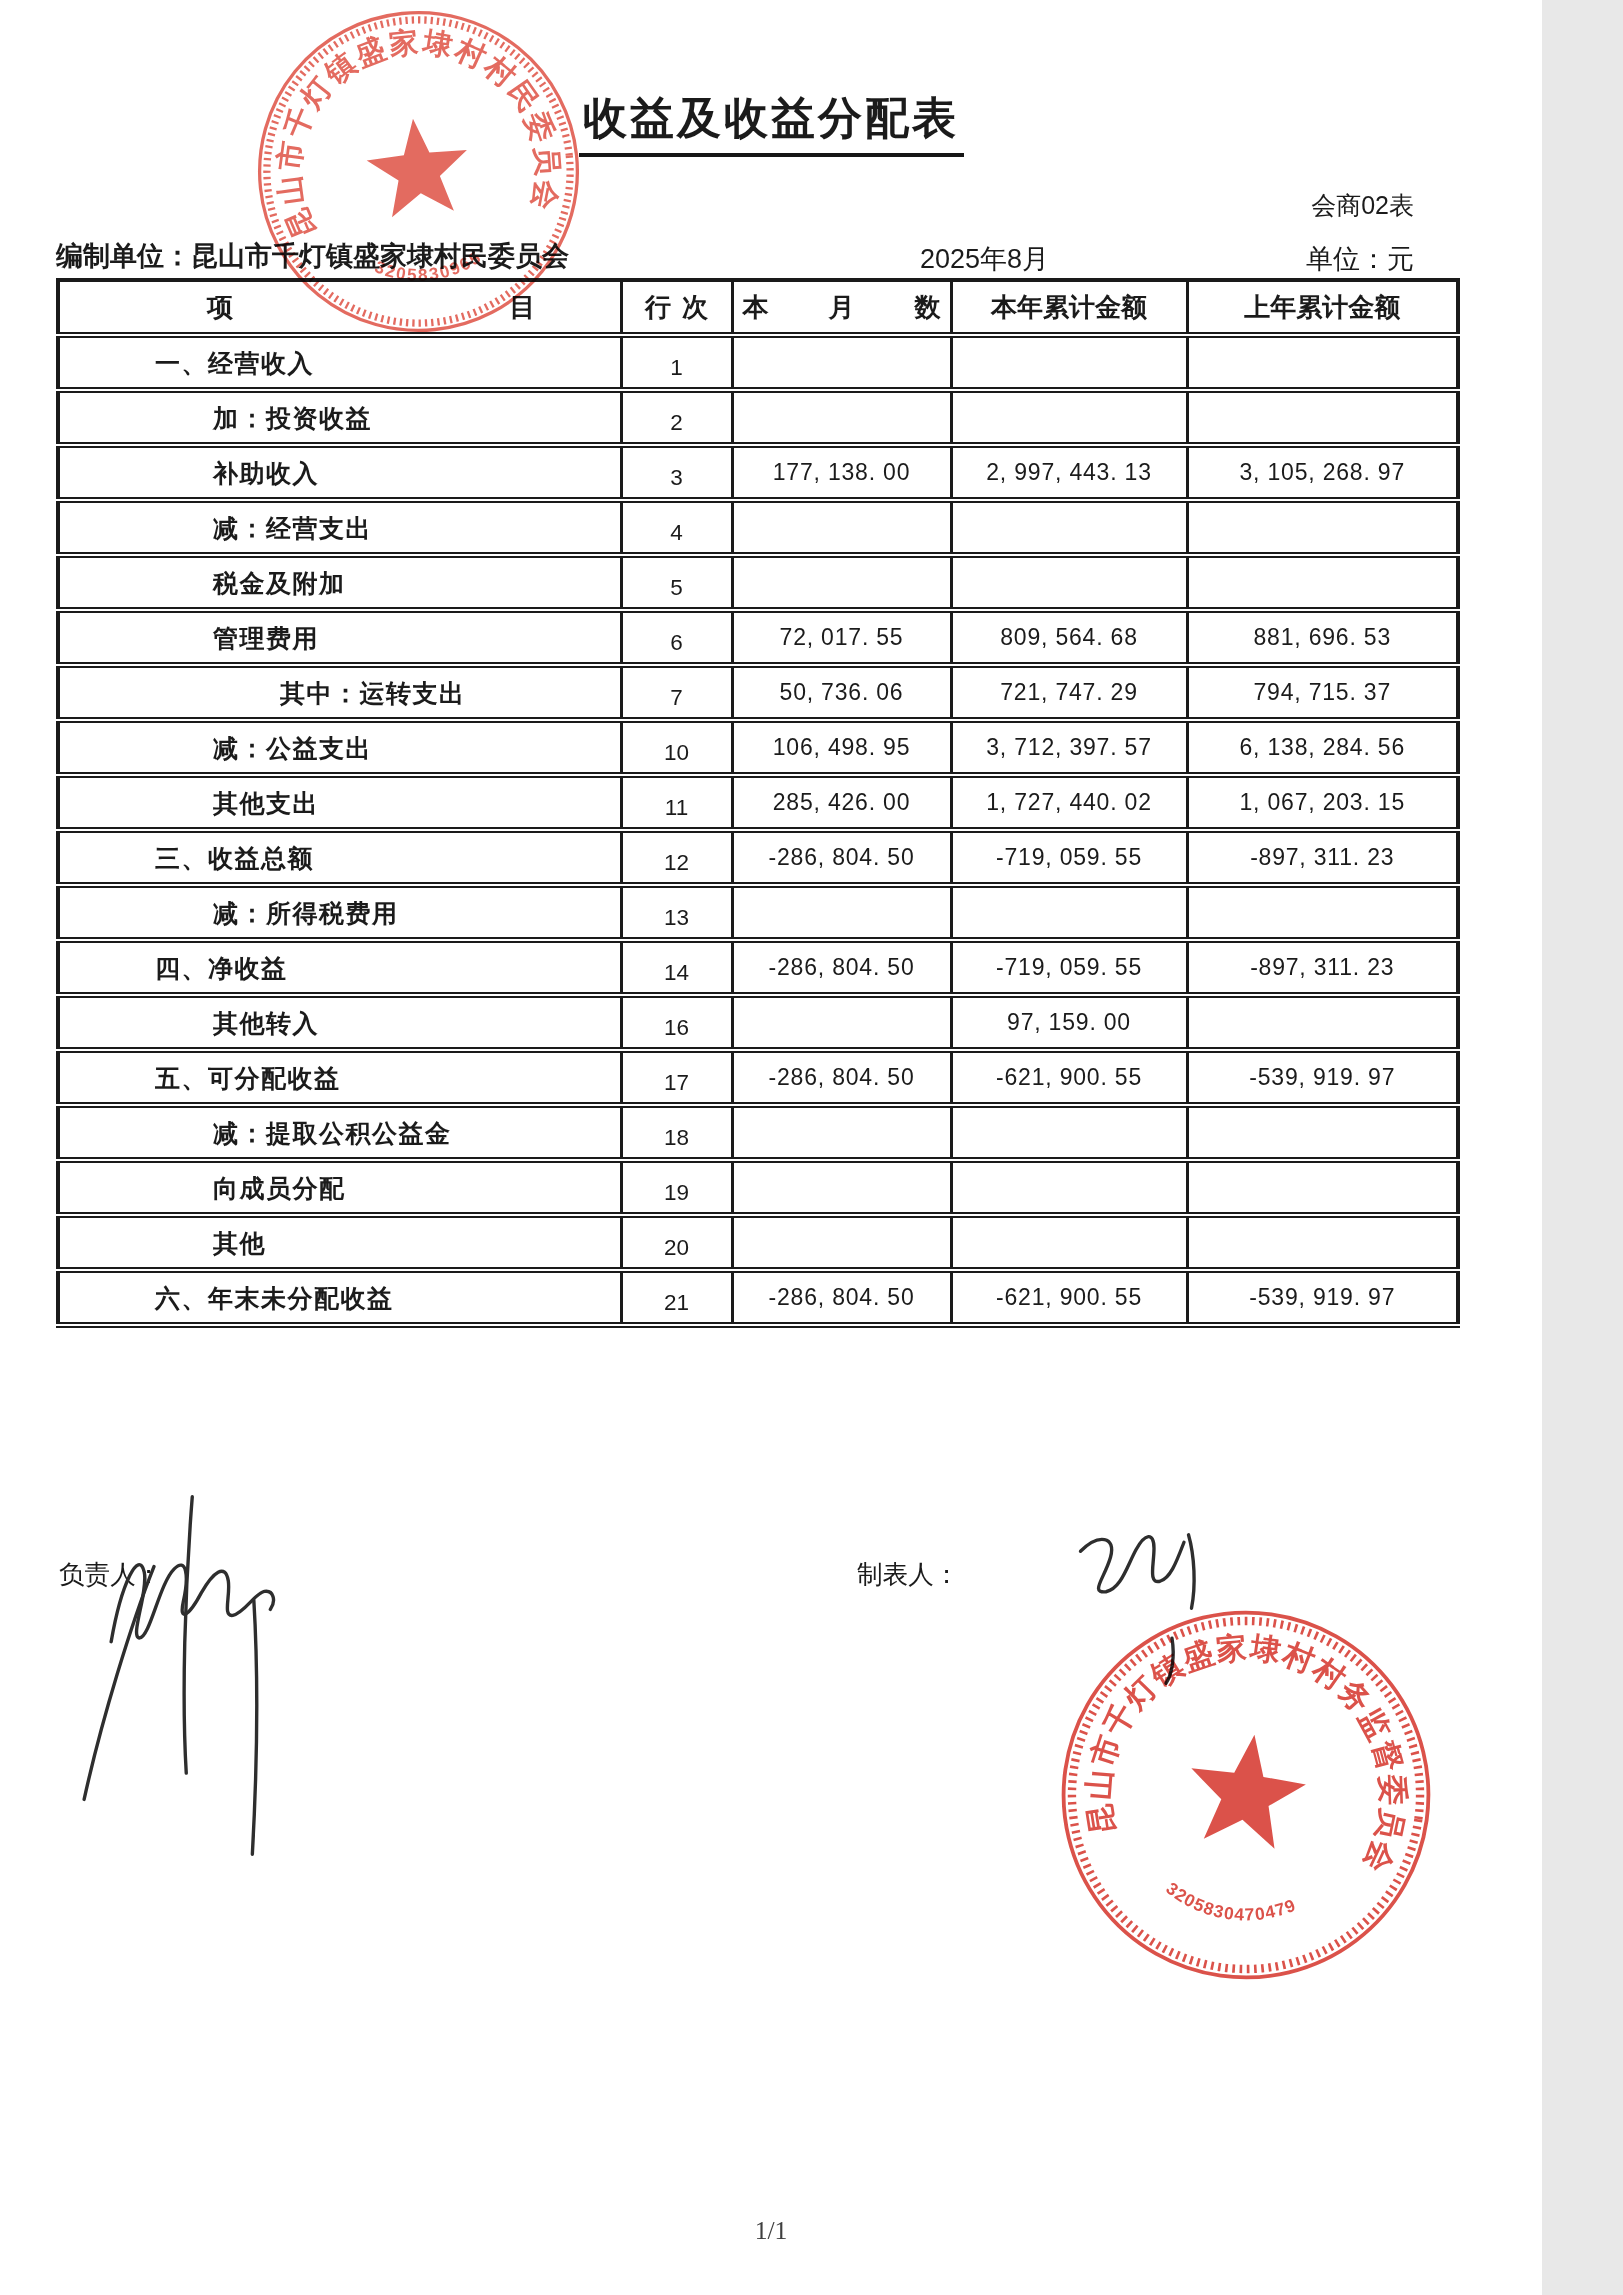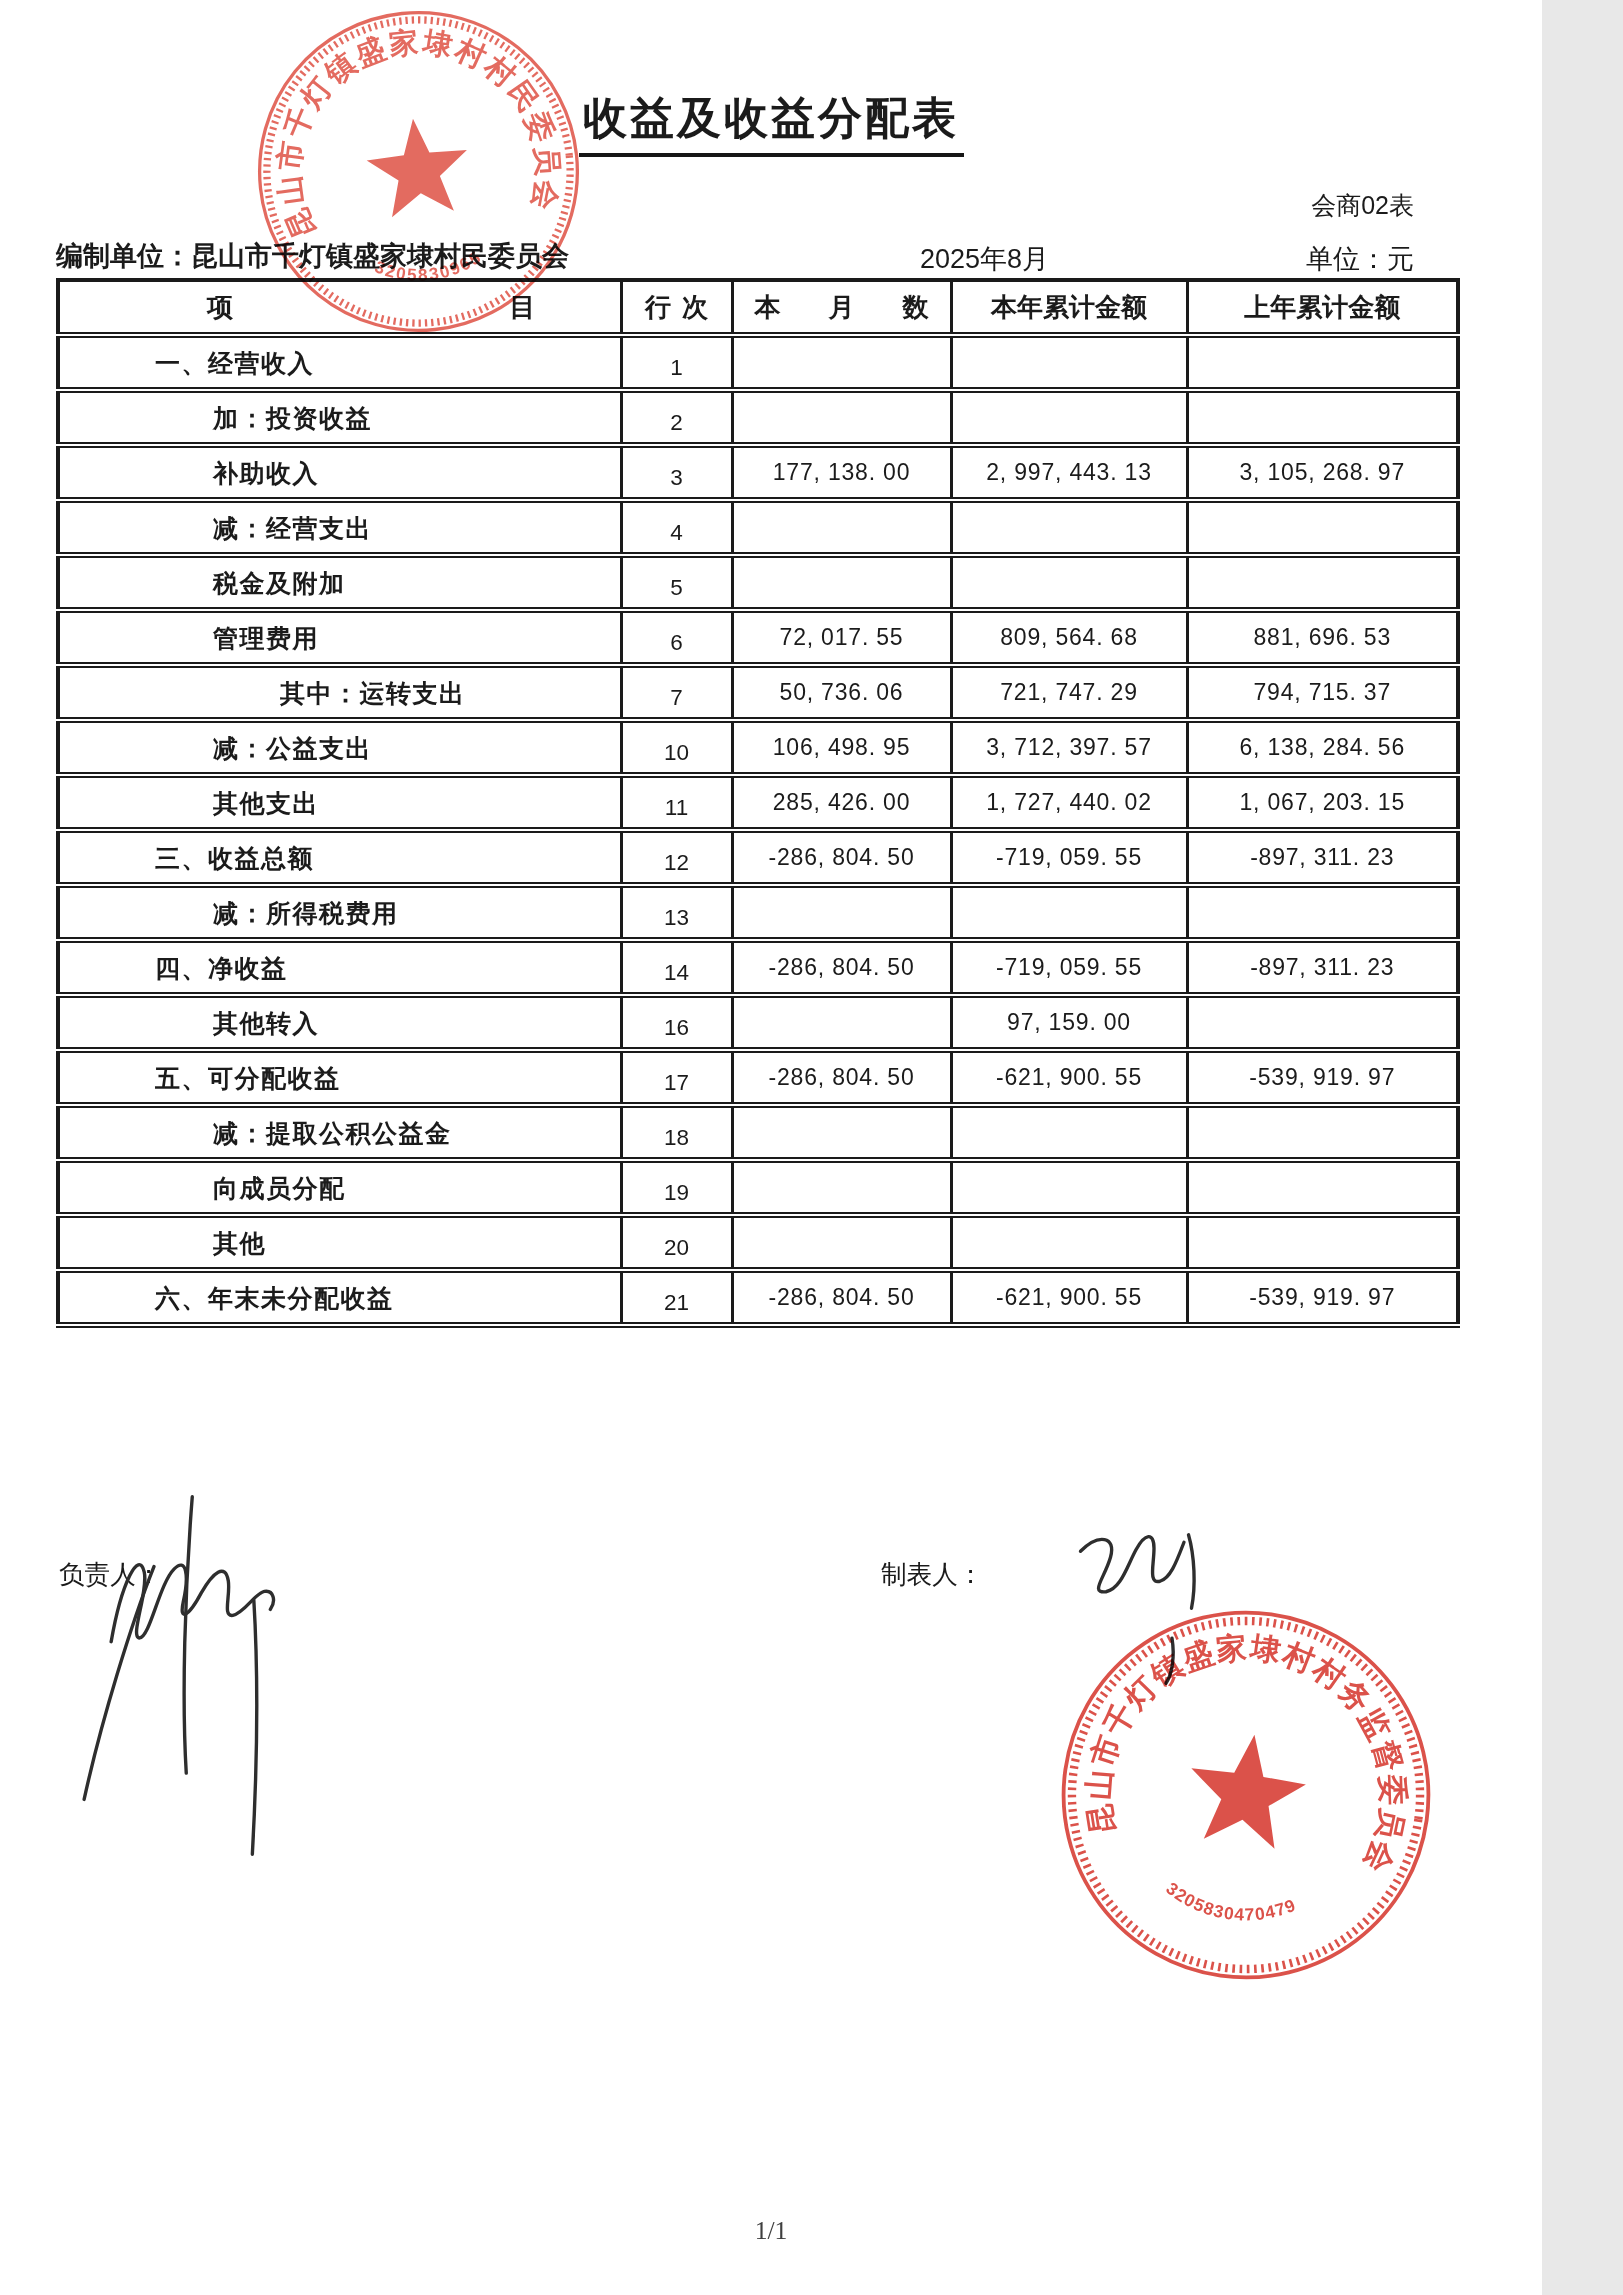--- a/index.html
+++ b/index.html
@@ -16,32 +16,32 @@
   table.inc{position:absolute;left:56px;top:278px;width:1400px;border-collapse:collapse;
         table-layout:fixed;background:transparent;}
   table.inc,table.inc th,table.inc td{border:3px solid #1a1a1a;}
   table.inc{border-width:4.5px;}
   table.inc th{border-bottom:6.8px double #1a1a1a;height:50px;font-size:26px;font-weight:600;
         vertical-align:middle;padding:0;}
   table.inc td{border-bottom:6.8px double #1a1a1a;height:49px;padding:0;}
   th.j div, td.j div{text-align:justify;text-align-last:justify;}
   th.h-item div{padding:0 84px 0 147px;}
   th.h-no div{padding:0 22.5px;}
-  th.h-month div{padding:0 21px;}
+  th.h-month div{padding:0 9px;}
   td.c-item{vertical-align:bottom;font-size:25px;font-weight:600;letter-spacing:1.5px;}
   td.c-item div{padding-bottom:7.5px;}
   .ind-a div{padding-left:95px;}
   .ind-b div{padding-left:153px;}
   .ind-c div{padding-left:220px;}
   td.c-no{vertical-align:bottom;text-align:center;font-size:22.5px;}
   td.c-no div{padding-bottom:6px;}
   td.c-amt{vertical-align:middle;text-align:center;font-size:23px;letter-spacing:0.8px;}
   .sign-label{position:absolute;font-size:25.6px;font-weight:500;}
   .lbl-manager{left:59px;top:1557px;}
-  .lbl-preparer{left:857px;top:1557px;margin-left:24px;}
+  .lbl-preparer{left:857px;top:1557px;}
   svg.sig{position:absolute;pointer-events:none;}
   svg.sig path{fill:none;stroke:#2e2e2e;stroke-width:4.5;stroke-linecap:round;stroke-linejoin:round;}
   .seal{position:absolute;pointer-events:none;mix-blend-mode:multiply;}
   .seal text{font-family:"Liberation Sans","DejaVu Sans",sans-serif;font-weight:700;}
   .page-number{position:absolute;left:0;right:0;top:2216px;text-align:center;
         font-family:"Liberation Serif","DejaVu Serif",serif;font-size:25.6px;color:#3f3f3f;}
 </style>
 </head>
 <body>
 

